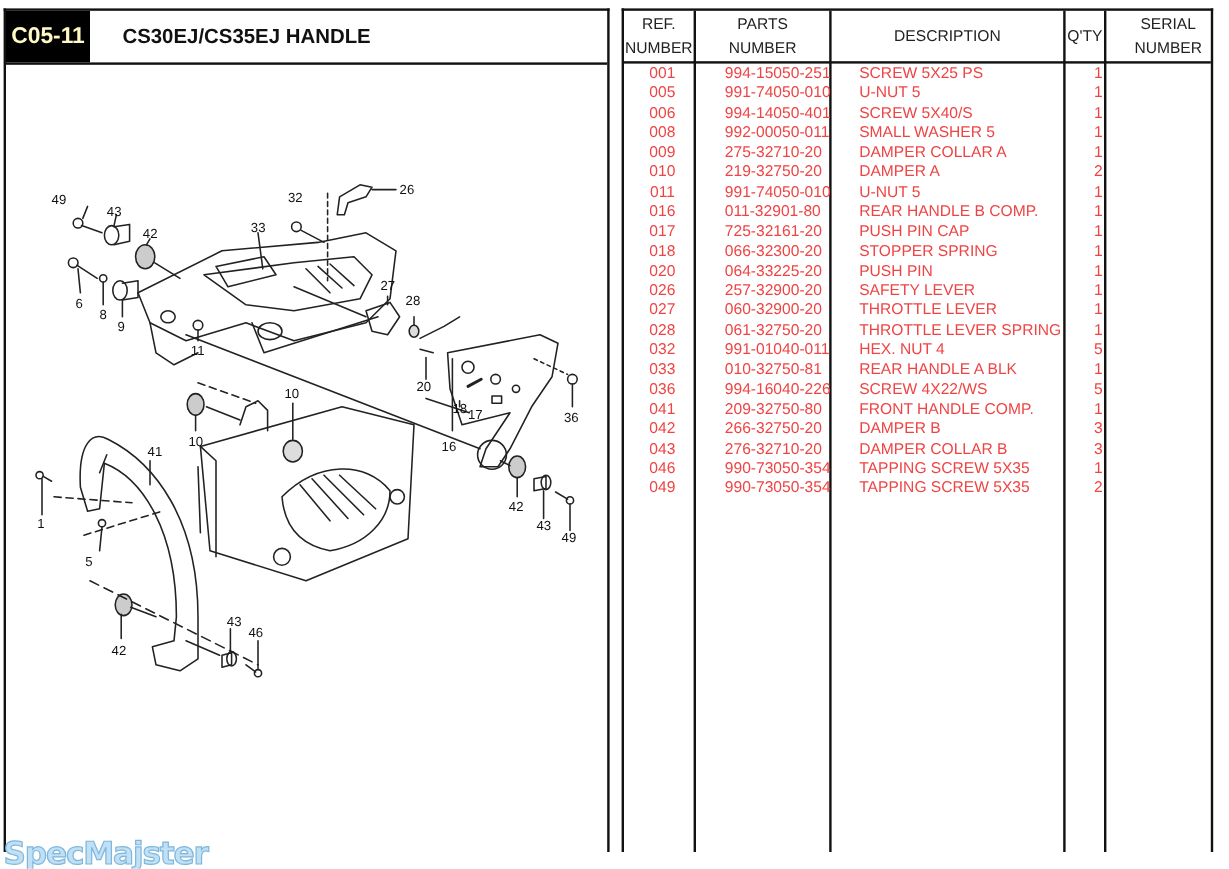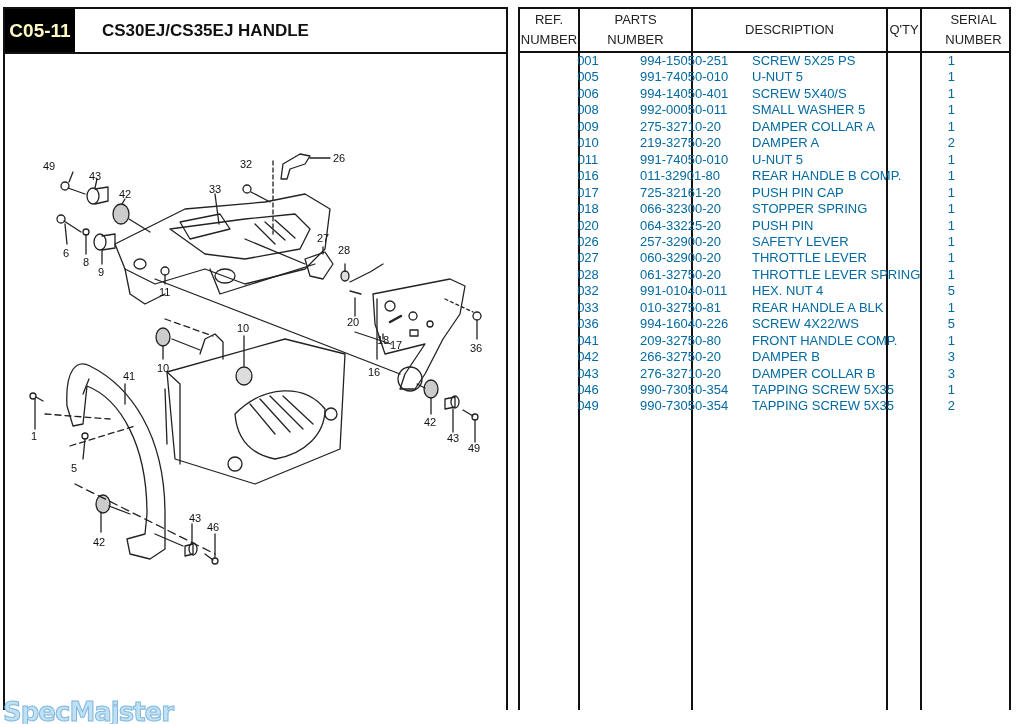--- a/index.html
+++ b/index.html
@@ -21,21 +21,21 @@
                font-family:"DejaVu Sans", sans-serif;margin-top:19px; }
 
   
   .parts-table { position:absolute; left:518px; top:7px; width:493px; height:703px;
                  border:2px solid #111; border-bottom:none; box-sizing:border-box; }
   .col-line { position:absolute; top:0; bottom:0; border-left:2px solid #111; }
   .thead { position:absolute; left:0; right:0; top:0; height:42px; border-bottom:2px solid #111; }
   .th { position:absolute; top:0; height:42px; font-size:13px; text-align:center;
         display:flex; flex-direction:column; justify-content:center; line-height:20px; color:#222; }
   .tbody { position:absolute; left:0; right:0; top:44px; }
-  .row { position:absolute; left:0; right:2px; height:16.5px; font-size:13px; line-height:16px; color:#0369a1;margin-left:36px; }
+  .row { position:absolute; left:0; right:2px; height:16.5px; font-size:13px; line-height:16px; color:#ef4444; }
   .row span { position:absolute; top:0; white-space:nowrap; }
   .c-ref { left:0; width:64px; text-align:center; }
   .c-part { left:84px; width:92px; overflow:hidden; }
   .c-desc { left:196px; }
   .c-qty { left:370px; width:29px; text-align:right; }
 </style>
 </head>
 <body>
 
 <div class="left-panel">

